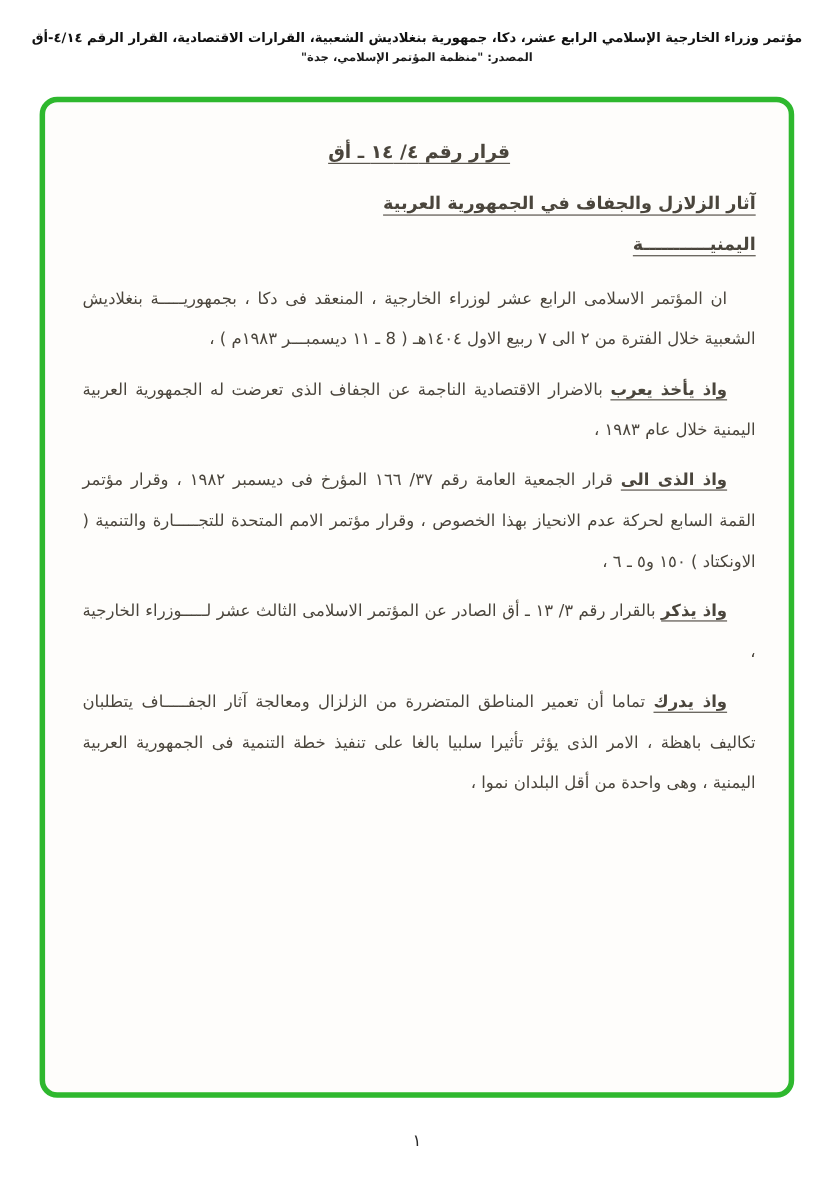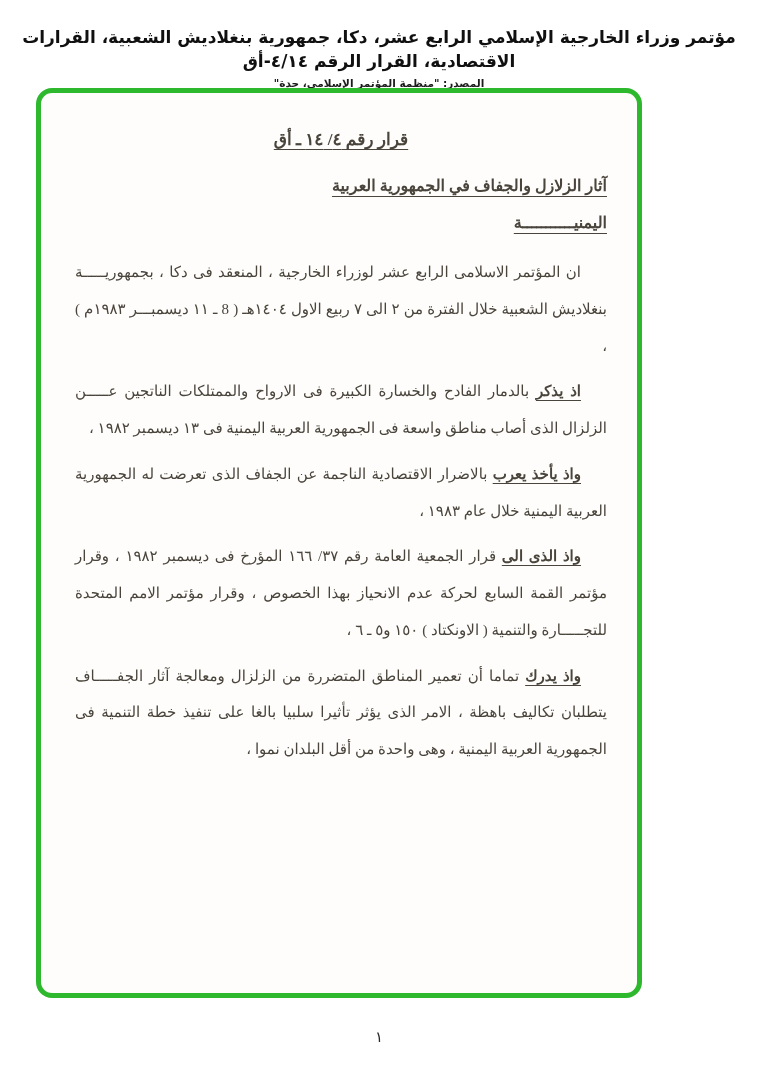--- a/index.html
+++ b/index.html
@@ -19,43 +19,42 @@
   
   .top-header {
     position: absolute;
     top: 26px;
     left: 20px;
     right: 20px;
     text-align: center;
     color: #101010;
   }
   .top-header .line1 {
-    font-size: 17px;
+    font-size: 12px;
     font-weight: bold;
     line-height: 1.4;
   }
   .top-header .line2 {
     font-size: 10.5px;
     font-weight: bold;
     color: #1c1c1c;
     margin-top: 3px;
   }
 
   
   .scan-frame {
     position: absolute;
     top: 88px;
     left: 36px;
-    width: 606px;
+    width: 686px;
     height: 910px;
     box-sizing: border-box;
     border: 5px solid #2eb82e;
     border-radius: 16px;
     background: #fefdfb;
-    font-family: Liberation Serif, serif;
   }
 
   .doc {
     position: absolute;
     inset: 0;
     padding: 30px 30px 20px 34px;
     color: #4a453c;
     font-size: 15px;
   }
 
@@ -132,30 +131,30 @@
         <span>اليمنيـــــــــــة</span>
       </span>
     </div>
 
     <div class="body-text">
       <p>
         
         <span>ان المؤتمر الاسلامى الرابع عشر لوزراء الخارجية ، المنعقد فى دكا ، بجمهوريـــــة بنغلاديش الشعبية خلال الفترة من ٢ الى ٧ ربيع الاول ١٤٠٤هـ ( 8 ـ ١١ ديسمبـــر ١٩٨٣م ) ،</span>
       </p>
       <p>
-        <span class="lead">اذ يذكر</span>
-        <span>بالدمار الفادح والخسارة الكبيرة فى الارواح والممتلكات الناتجين عـــــن الزلزال الذى أصاب مناطق واسعة فى الجمهورية العربية اليمنية فى ١٣ ديسمبر ١٩٨٢ ،</span>
-      </p>
-      <p>
         <span class="lead">واذ يأخذ يعرب</span>
         <span>بالاضرار الاقتصادية الناجمة عن الجفاف الذى تعرضت له الجمهورية العربية اليمنية خلال عام ١٩٨٣ ،</span>
       </p>
       <p>
         <span class="lead">واذ الذى الى</span>
         <span>قرار الجمعية العامة رقم ٣٧/ ١٦٦ المؤرخ فى ديسمبر ١٩٨٢ ، وقرار مؤتمر القمة السابع لحركة عدم الانحياز بهذا الخصوص ، وقرار مؤتمر الامم المتحدة للتجـــــارة والتنمية ( الاونكتاد ) ١٥٠ و٥ ـ ٦ ،</span>
+      </p>
+      <p>
+        <span class="lead">واذ يذكر</span>
+        <span>بالقرار رقم ٣/ ١٣ ـ أق الصادر عن المؤتمر الاسلامى الثالث عشر لـــــوزراء الخارجية ،</span>
       </p>
       <p>
         <span class="lead">واذ يدرك</span>
         <span>تماما أن تعمير المناطق المتضررة من الزلزال ومعالجة آثار الجفـــــاف يتطلبان تكاليف باهظة ، الامر الذى يؤثر تأثيرا سلبيا بالغا على تنفيذ خطة التنمية فى الجمهورية العربية اليمنية ، وهى واحدة من أقل البلدان نموا ،</span>
       </p>
     </div>
 
   </div>
 </div>
 

